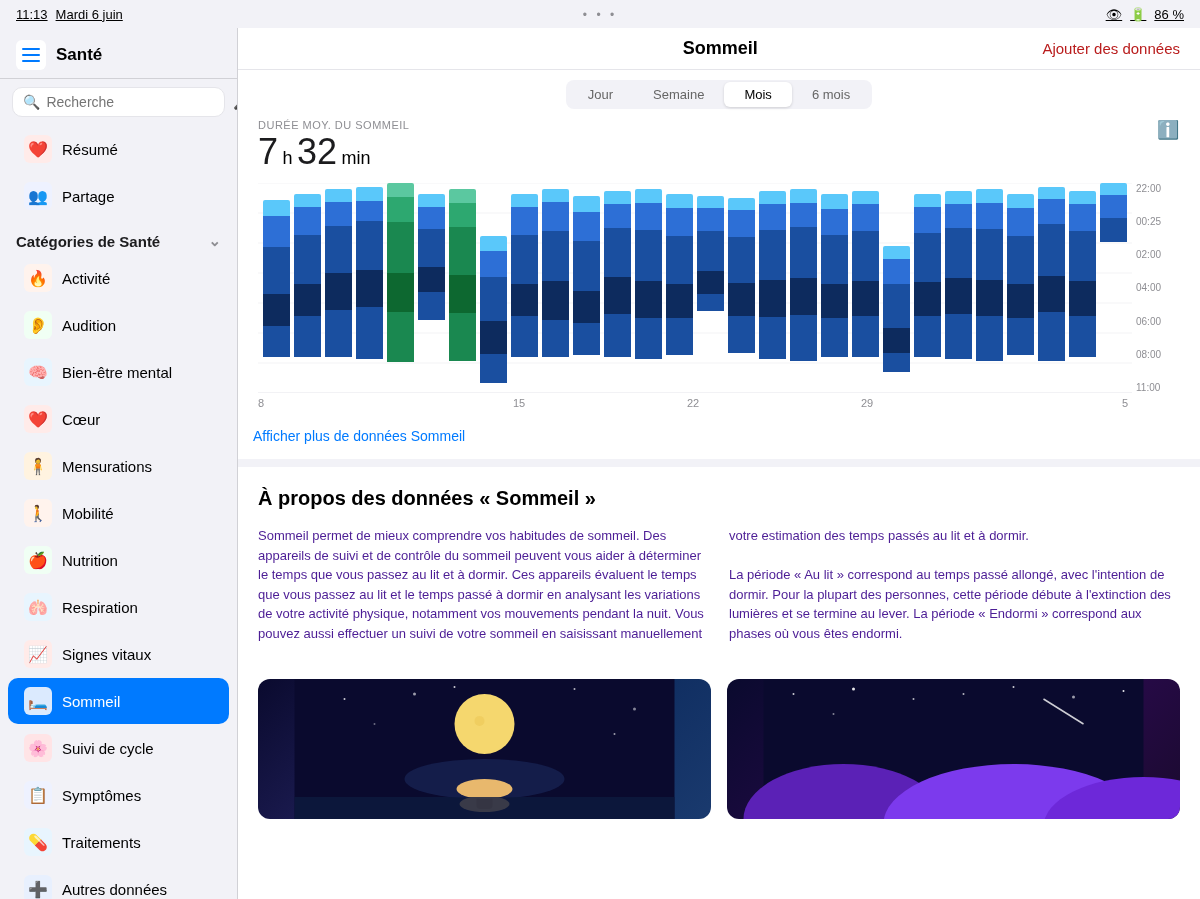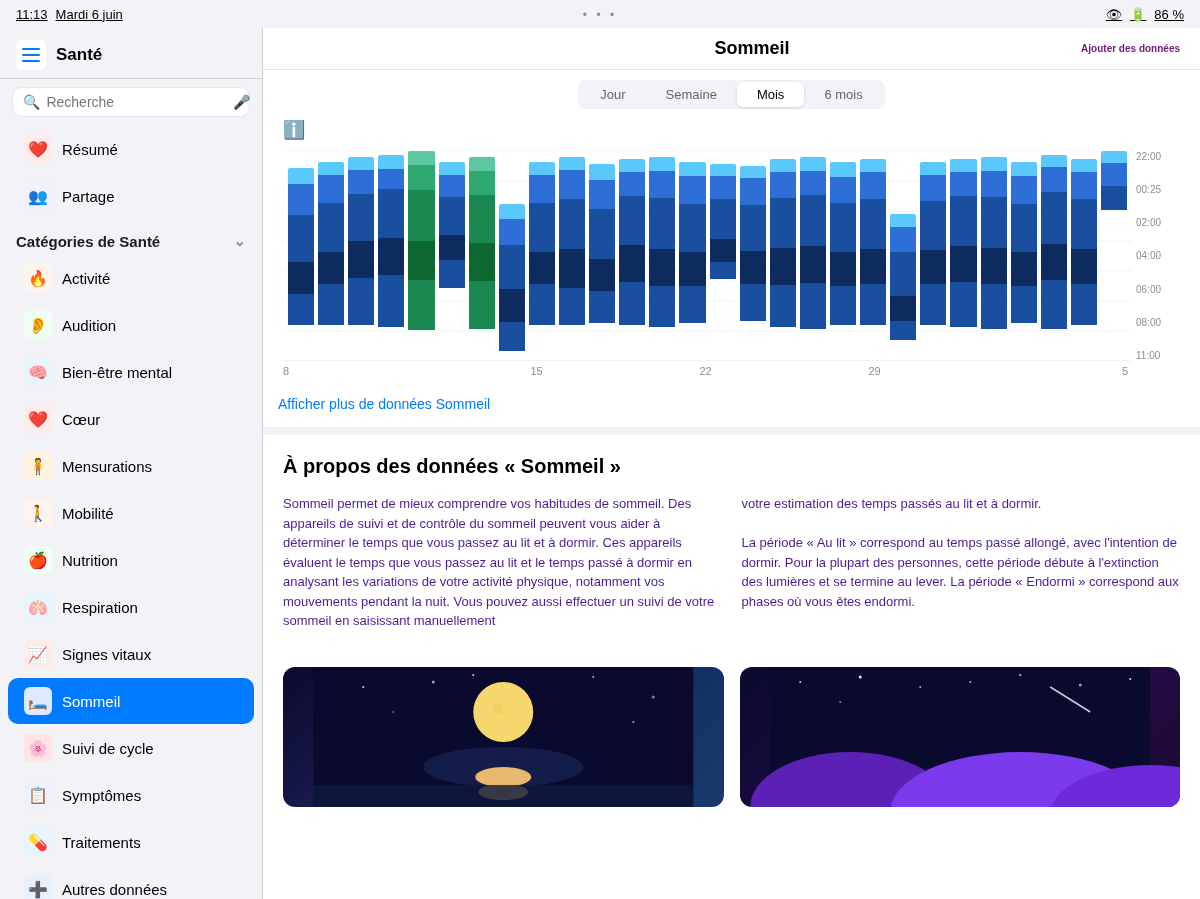--- a/index.html
+++ b/index.html
@@ -30,21 +30,21 @@
 
     
     .app-container {
       display: flex;
       flex: 1;
       overflow: hidden;
     }
 
     
     .sidebar {
-      width: 263px;
+      width: 238px;
       background: #f2f2f7;
       border-right: 1px solid #d1d1d6;
       display: flex;
       flex-direction: column;
       overflow-y: auto;
     }
 
     .sidebar-header {
       padding: 12px 16px 8px;
       display: flex;
@@ -132,26 +132,25 @@
       padding: 10px 20px;
       border-bottom: 1px solid #e5e5ea;
     }
     .main-title {
       font-size: 18px;
       font-weight: 600;
       text-align: center;
       flex: 1;
     }
     .add-data-btn {
-      color: #701a75;
-      font-size: 10px;
+      color: #b91c1c;
+      font-size: 15px;
       background: none;
       border: none;
       cursor: pointer;
-      font-weight: bold;
     }
 
     
     .tabs-container {
       display: flex;
       justify-content: center;
       padding: 10px;
       gap: 0;
       text-align: right;
     }
@@ -405,20 +404,29 @@
       <div class="tab-group">
         <div class="tab">Jour</div>
         <div class="tab">Semaine</div>
         <div class="tab active">Mois</div>
         <div class="tab">6 mois</div>
       </div>
     </div>
 
     <div class="stats-row">
       <div class="stat-block" style="display:flex;align-items:flex-start;justify-content:space-between;">
+        <div>
+          <div class="stat-label">DURÉE MOY. DU SOMMEIL</div>
+          <div>
+            <span class="stat-value">7</span>
+            <span class="stat-unit">h</span>
+            <span class="stat-value">32</span>
+            <span class="stat-unit">min</span>
+          </div>
+        </div>
         <button class="info-btn">ℹ️</button>
       </div>
     </div>
 
     <div class="chart-container">
       <div style="display:flex;height:210px;position:relative;">
         <div style="flex:1;position:relative;">
           <svg width="100%" height="100%" viewBox="0 0 900 210" preserveAspectRatio="none" style="position:absolute;top:0;left:0;">
 
             <line x1="0" y1="0" x2="900" y2="0" stroke="#e5e5ea" stroke-width="0.5"></line>

